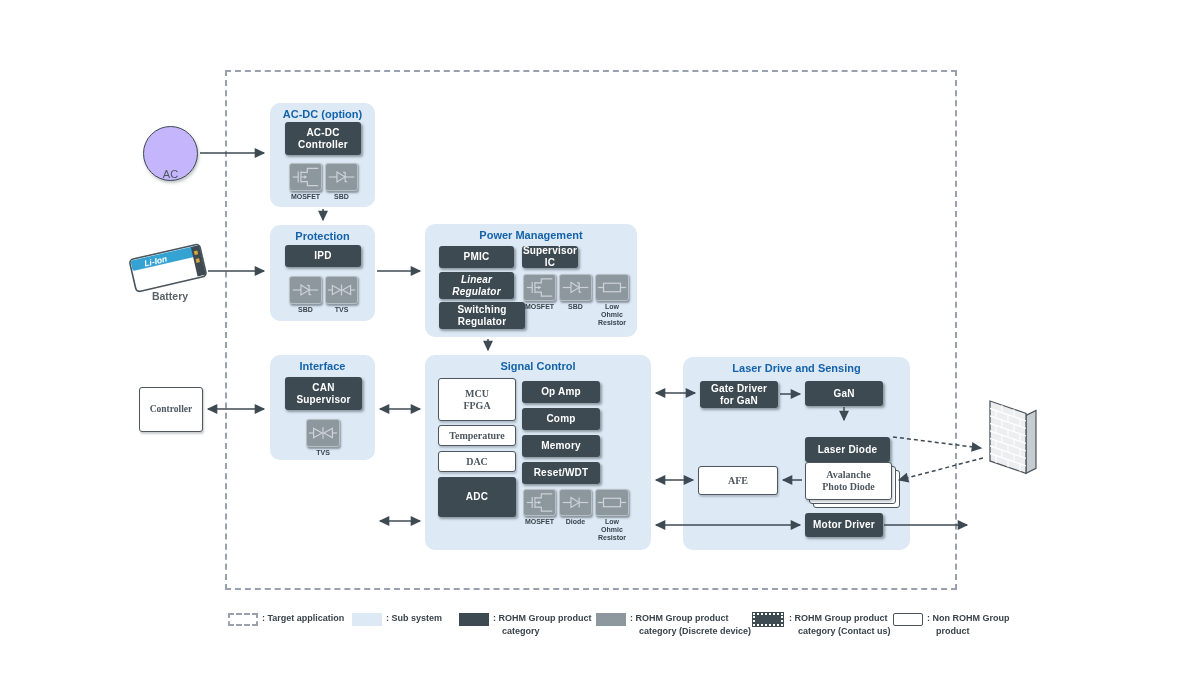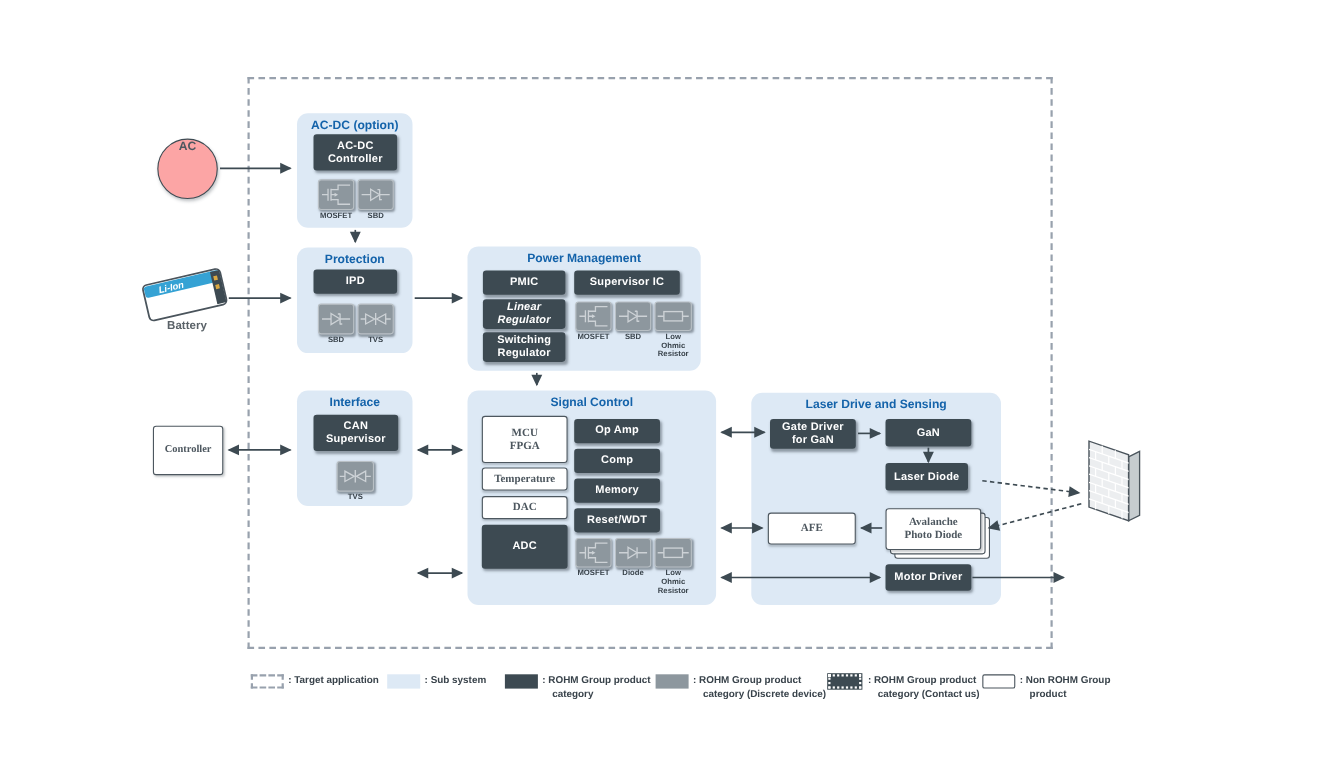--- a/index.html
+++ b/index.html
@@ -16,23 +16,23 @@
   .wb{position:absolute;background:#fff;color:#4d575f;font-weight:bold;font-size:10px;
       border:1.5px solid #4d575f;border-radius:3px;display:flex;align-items:center;justify-content:center;
       text-align:center;line-height:1.18;white-space:pre-line;box-sizing:border-box;
       box-shadow:1px 1.5px 2px rgba(45,55,65,.25);font-family:Liberation Serif, serif;}
   .stk{position:absolute;background:#fff;border:1.5px solid #4d575f;border-radius:3px;box-sizing:border-box;}
   .ic{position:absolute;background:#8d979e;border:1px solid #b9c0c5;border-radius:3px;box-sizing:border-box;
       box-shadow:1px 1.5px 2px rgba(40,50,60,.45);display:flex;align-items:center;justify-content:center;}
   .ic svg{display:block;}
   .il{position:absolute;font-size:7px;font-weight:bold;color:#39434b;text-align:center;
       line-height:1.12;white-space:pre-line;}
-  .circ{position:absolute;background:#fca5a5;border:1.6px solid #3d4a52;border-radius:50%;
-        display:flex;align-items:flex-start;justify-content:center;text-align:center;
-        font-weight:bold;color:#4d575f;box-shadow:1px 2px 3px rgba(45,55,65,.3);
+  .circ{position:absolute;background:#c4b5fd;border:1.6px solid #3d4a52;border-radius:50%;
+        display:flex;align-items:flex-end;justify-content:center;text-align:center;
+        font-weight:normal;color:#4d575f;box-shadow:1px 2px 3px rgba(45,55,65,.3);
         white-space:pre-line;box-sizing:border-box;}
   .extlabel{position:absolute;font-size:10.5px;font-weight:bold;color:#5a6268;text-align:center;}
   .arrows{position:absolute;left:0;top:0;pointer-events:none;}
   .lg-sw{position:absolute;width:30px;height:13px;box-sizing:border-box;}
   .lt{position:absolute;font-size:9px;font-weight:bold;color:#39434b;line-height:1.4;
       white-space:pre-line;padding-left:9px;text-indent:-9px;}
 </style>
 </head>
 <body>
 
@@ -117,24 +117,24 @@
       </g>
         </svg>
     </div>
     <div class="il" style="left:19px;top:81px;width:33px;">SBD</div>
     <div class="il" style="left:55px;top:81px;width:33px;">TVS</div>
   </div>
 
   <div class="panel" style="left:425px;top:224px;width:212px;height:113px;">
     <div class="ptitle">Power Management</div>
     <div class="db" style="left:14px;top:22px;width:75px;height:22px;">PMIC</div>
-    <div class="db" style="left:97px;top:22px;width:96px;height:22px;">Supervisor IC</div>
+    <div class="db" style="left:97px;top:22px;width:56px;height:22px;">Supervisor IC</div>
     <div class="db" style="left:14px;top:48px;width:75px;height:27px;font-style:italic;">Linear
 Regulator</div>
-    <div class="db" style="left:14px;top:78px;width:75px;height:27px;">Switching
+    <div class="db" style="left:14px;top:78px;width:86px;height:27px;">Switching
 Regulator</div>
     <div class="ic" style="left:98px;top:50px;width:33px;height:27px;">
       <svg width="33" height="27" viewBox="0 0 34 28">
           <g stroke="#cdd2d6" stroke-width="1.3" fill="none">
         <path d="M3 14 H9"></path>
             <path d="M9 8 V20"></path>
             <path d="M12 8 V20"></path>
         <path d="M12 9 H19 V4.5 H31"></path>
             <path d="M12 19 H19 V23.5 H31"></path>
             <path d="M12 14 H17"></path>
@@ -236,21 +236,21 @@
     <div class="il" style="left:166px;top:163px;width:42px;">Low
 Ohmic
 Resistor</div>
   </div>
 
   <div class="panel" style="left:683px;top:357px;width:227px;height:193px;">
     <div class="ptitle">Laser Drive and Sensing</div>
     <div class="db" style="left:17px;top:24px;width:78px;height:27px;">Gate Driver
 for GaN</div>
     <div class="db" style="left:122px;top:24px;width:78px;height:25px;">GaN</div>
-    <div class="db" style="left:122px;top:64px;width:75px;height:25px;">Laser Diode</div>
+    <div class="db" style="left:122px;top:80px;width:85px;height:25px;">Laser Diode</div>
     <div class="wb" style="left:15px;top:109px;width:80px;height:29px;">AFE</div>
     <div class="stk" style="left:130px;top:113px;width:87px;height:38px;"></div>
     <div class="stk" style="left:126px;top:109px;width:87px;height:38px;"></div>
     <div class="wb" style="left:122px;top:105px;width:87px;height:38px;">Avalanche
 Photo Diode</div>
     <div class="db" style="left:122px;top:156px;width:78px;height:24px;">Motor Driver</div>
   </div>
 
   <svg class="arrows" style="left:982px;top:395px;" width="70" height="88" viewBox="0 0 70 88">
     <polygon points="44,20.4 54,15.4 54,73.4 44,78.4" fill="#c6cccf" stroke="#4a545c" stroke-width="1.2"></polygon>

